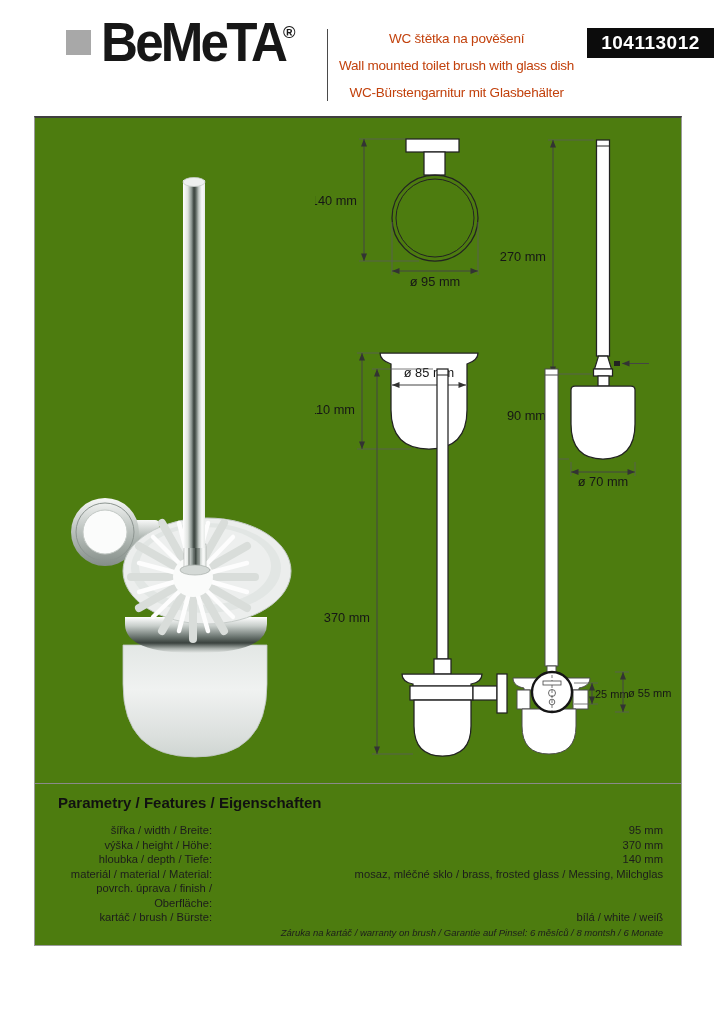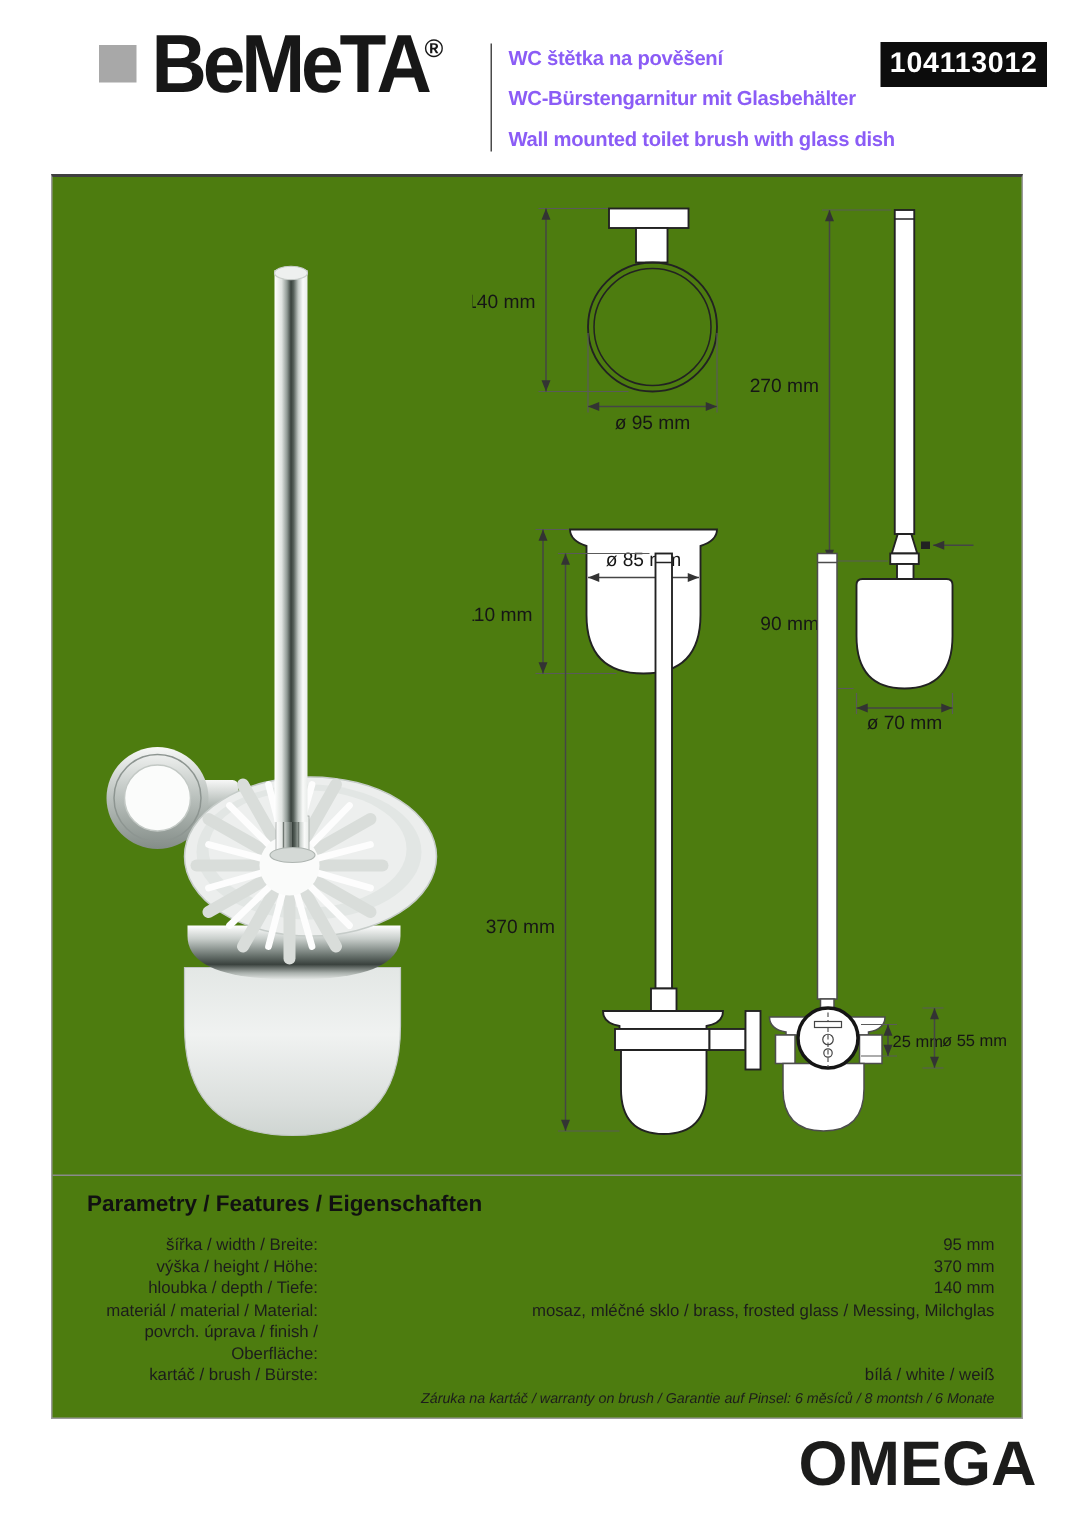--- a/index.html
+++ b/index.html
@@ -6,22 +6,22 @@
   .page { position:relative; width:724px; height:1024px; background:#ffffff;
           font-family:"Liberation Sans", sans-serif; overflow:hidden; }
 
   
   .logo-square { position:absolute; left:66px; top:30px; width:25px; height:25px; background:#a8a8a8; }
   .logo-text { position:absolute; left:101px; top:10px; font-size:55px; font-weight:bold;
                letter-spacing:-3px; color:#171717; transform:scaleX(.93); transform-origin:left top; white-space:nowrap; }
   .logo-reg { position:absolute; left:283px; top:23px; font-size:17px; font-weight:bold; color:#171717; }
   .header-divider { position:absolute; left:327px; top:29px; width:1px; height:72px; background:#4a4a4a; }
   .titles { position:absolute; left:339px; top:25px; }
-  .title-line { font-size:13.5px; font-weight:bold; color:#8b5cf6; line-height:27px; letter-spacing:-0.2px; white-space:nowrap; }
-  .code-box { position:absolute; left:587px; top:28px; width:111px; height:30px; background:#0c0c0c;
+  .title-line { font-size:13.5px; font-weight:normal; color:#c2410c; line-height:27px; letter-spacing:-0.2px; white-space:nowrap;text-align:center; }
+  .code-box { position:absolute; left:587px; top:28px; width:127px; height:30px; background:#0c0c0c;
               color:#ffffff; font-size:19px; font-weight:bold; display:flex; align-items:center;
               justify-content:center; letter-spacing:.5px; }
 
   
   .main-box { position:absolute; left:34px; top:116px; width:646px; height:827px;
               border-top:2px solid #3f3f3f; border-left:1px solid #9b9b9b;
               border-right:1px solid #9b9b9b; border-bottom:1px solid #9b9b9b; background:#4d7c0f; }
   .photo    { position:absolute; left:30px; top:54px; }
   .drawings { position:absolute; left:280px; top:10px; }
 
@@ -51,22 +51,22 @@
 
 <div class="page">
 
   <div>
     <span class="logo-square"></span>
     <span class="logo-text">BeMeTA</span>
     <span class="logo-reg">®</span>
     <div class="header-divider"></div>
     <div class="titles">
       <div class="title-line">WC štětka na pověšení</div>
+      <div class="title-line">Wall mounted toilet brush with glass dish</div>
       <div class="title-line">WC-Bürstengarnitur mit Glasbehälter</div>
-      <div class="title-line">Wall mounted toilet brush with glass dish</div>
     </div>
     <div class="code-box">104113012</div>
   </div>
 
   <div class="main-box">
 
     <svg class="photo" width="250" height="600" viewBox="0 0 250 600">
       <defs>
         <linearGradient id="gRod" x1="0" y1="0" x2="1" y2="0">
           <stop offset="0" stop-color="#ffffff"></stop>
@@ -283,14 +283,13 @@
       <div class="param-row">
         <span class="param-label"></span>
       </div>
       <div class="param-row small-italic">
         <span class="param-label"></span>
         <span class="param-value">Záruka na kartáč / warranty on brush / Garantie auf Pinsel: 6 měsíců / 8 montsh / 6 Monate</span>
       </div>
     </div>
   </div>
 
-  <div class="series">OMEGA</div>
 </div>
 
 </body></html>

